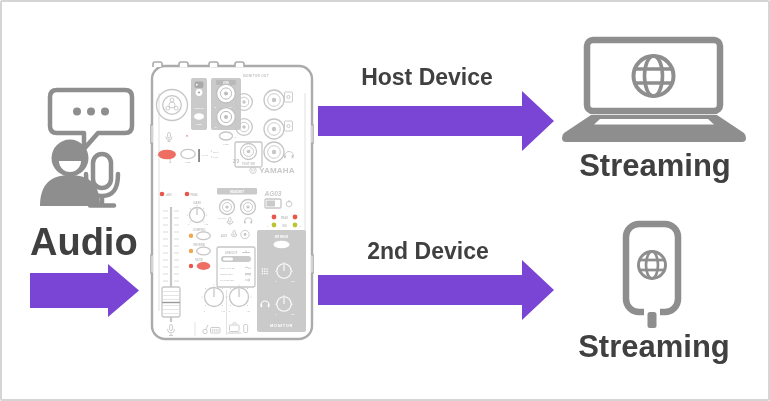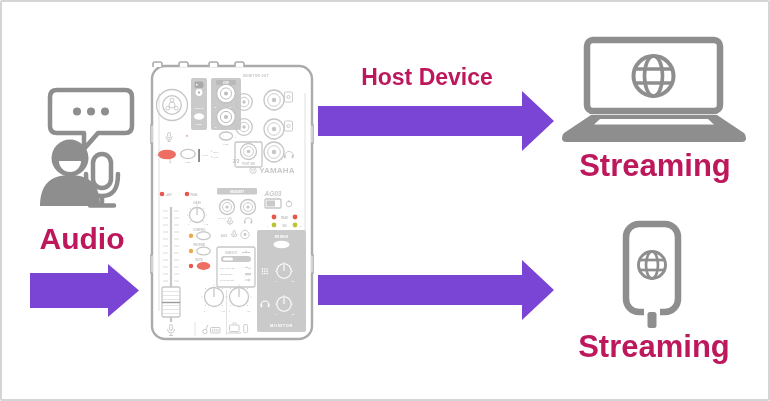--- a/index.html
+++ b/index.html
@@ -1,19 +1,19 @@
 <!DOCTYPE html>
 <html><head>
 <meta charset="utf-8">
 <style>
   html,body{margin:0;padding:0;background:#fff;}
   .canvas{position:relative;width:770px;height:401px;background:#fff;border:2px solid #d5d5d5;border-radius:2px;box-sizing:border-box;overflow:hidden;font-family:"Liberation Sans",sans-serif;}
   .abs{position:absolute;}
-  .label{font-weight:bold;color:#be185d;text-align:center;line-height:1.05;white-space:nowrap;}
-  .lbl-audio{font-size:30px;}
+  .label{font-weight:bold;color:#404040;text-align:center;line-height:1.05;white-space:nowrap;}
+  .lbl-audio{font-size:38px;}
   .lbl-dev{font-size:23px;}
   .lbl-stream{font-size:31px;}
   svg{display:block;overflow:visible;}
   svg text{font-family:"Liberation Sans",sans-serif;font-weight:bold;}
   .tx{fill:#c2c2c2;text-anchor:middle;}
   .txs{fill:#c2c2c2;text-anchor:start;}
   .txw{fill:#fff;text-anchor:middle;}
   .ln{stroke:#c6c6c6;fill:none;stroke-width:1.3;}
   .lnt{stroke:#c6c6c6;fill:none;stroke-width:0.9;}
   .lnw{stroke:#fff;fill:none;stroke-width:1.1;}
@@ -386,20 +386,21 @@
       <circle cx="95.5" cy="46" r="20" class="gi" stroke-width="4"></circle>
       <ellipse cx="95.5" cy="46" rx="9" ry="20" class="gi" stroke-width="3.6"></ellipse>
       <line x1="77" y1="39" x2="114" y2="39" class="gi" stroke-width="3.6"></line>
       <line x1="77" y1="53" x2="114" y2="53" class="gi" stroke-width="3.6"></line>
     </g>
     <path d="M33,85 L159,85 L186,103 Q188,105 188,108 Q188,112 184,112 L8,112 Q4,112 4,108 Q4,105 6,103 Z" fill="#8e8e8e"></path>
     <polygon points="42,89 150,89 156,94.5 36,94.5" fill="#fff"></polygon>
   </svg>
   <div class="abs label lbl-stream" style="left:563px;top:148px;width:180px">Streaming</div>
 
+  <div class="abs label lbl-dev" style="left:342px;top:237px;width:168px">2nd Device</div>
   <svg class="abs" style="left:316px;top:258px" width="237" height="60" viewBox="0 0 237 60">
     <polygon points="0,15 204,15 204,0 236,30 204,60 204,45 0,45" fill="#7A45D4"></polygon>
   </svg>
 
   <svg class="abs" style="left:612px;top:216px" width="76" height="114" viewBox="0 0 76 114">
     <rect x="12" y="6" width="52" height="88" rx="13" fill="#fff" stroke="#8e8e8e" stroke-width="6.5"></rect>
     <g>
       <circle cx="38" cy="47" r="13.5" class="gi" stroke-width="3"></circle>
       <ellipse cx="38" cy="47" rx="6" ry="13.5" class="gi" stroke-width="2.7"></ellipse>
       <line x1="25.5" y1="42" x2="50.5" y2="42" class="gi" stroke-width="2.7"></line>

